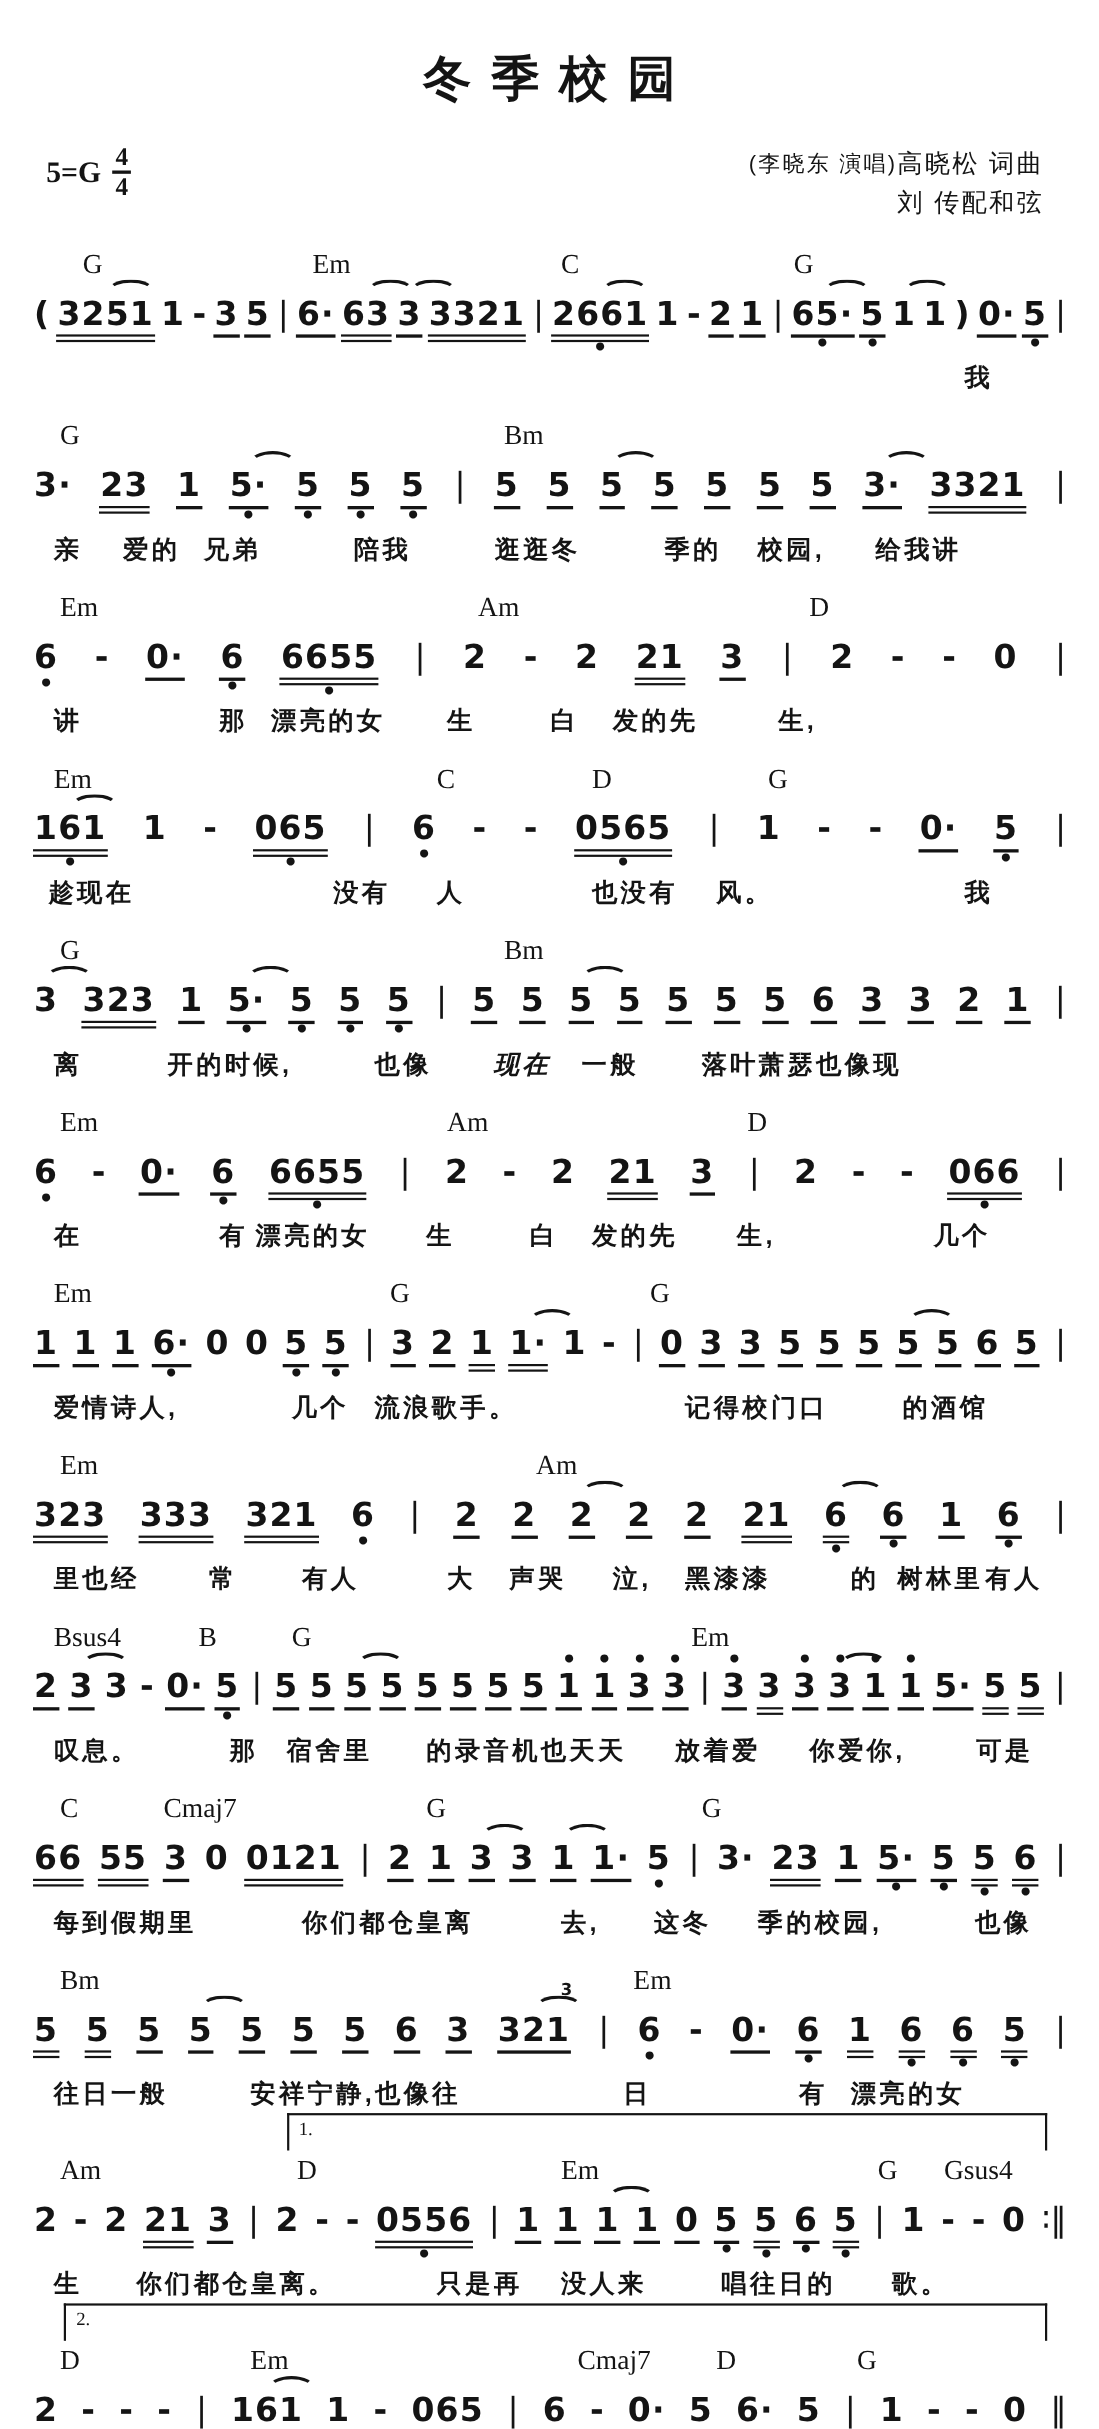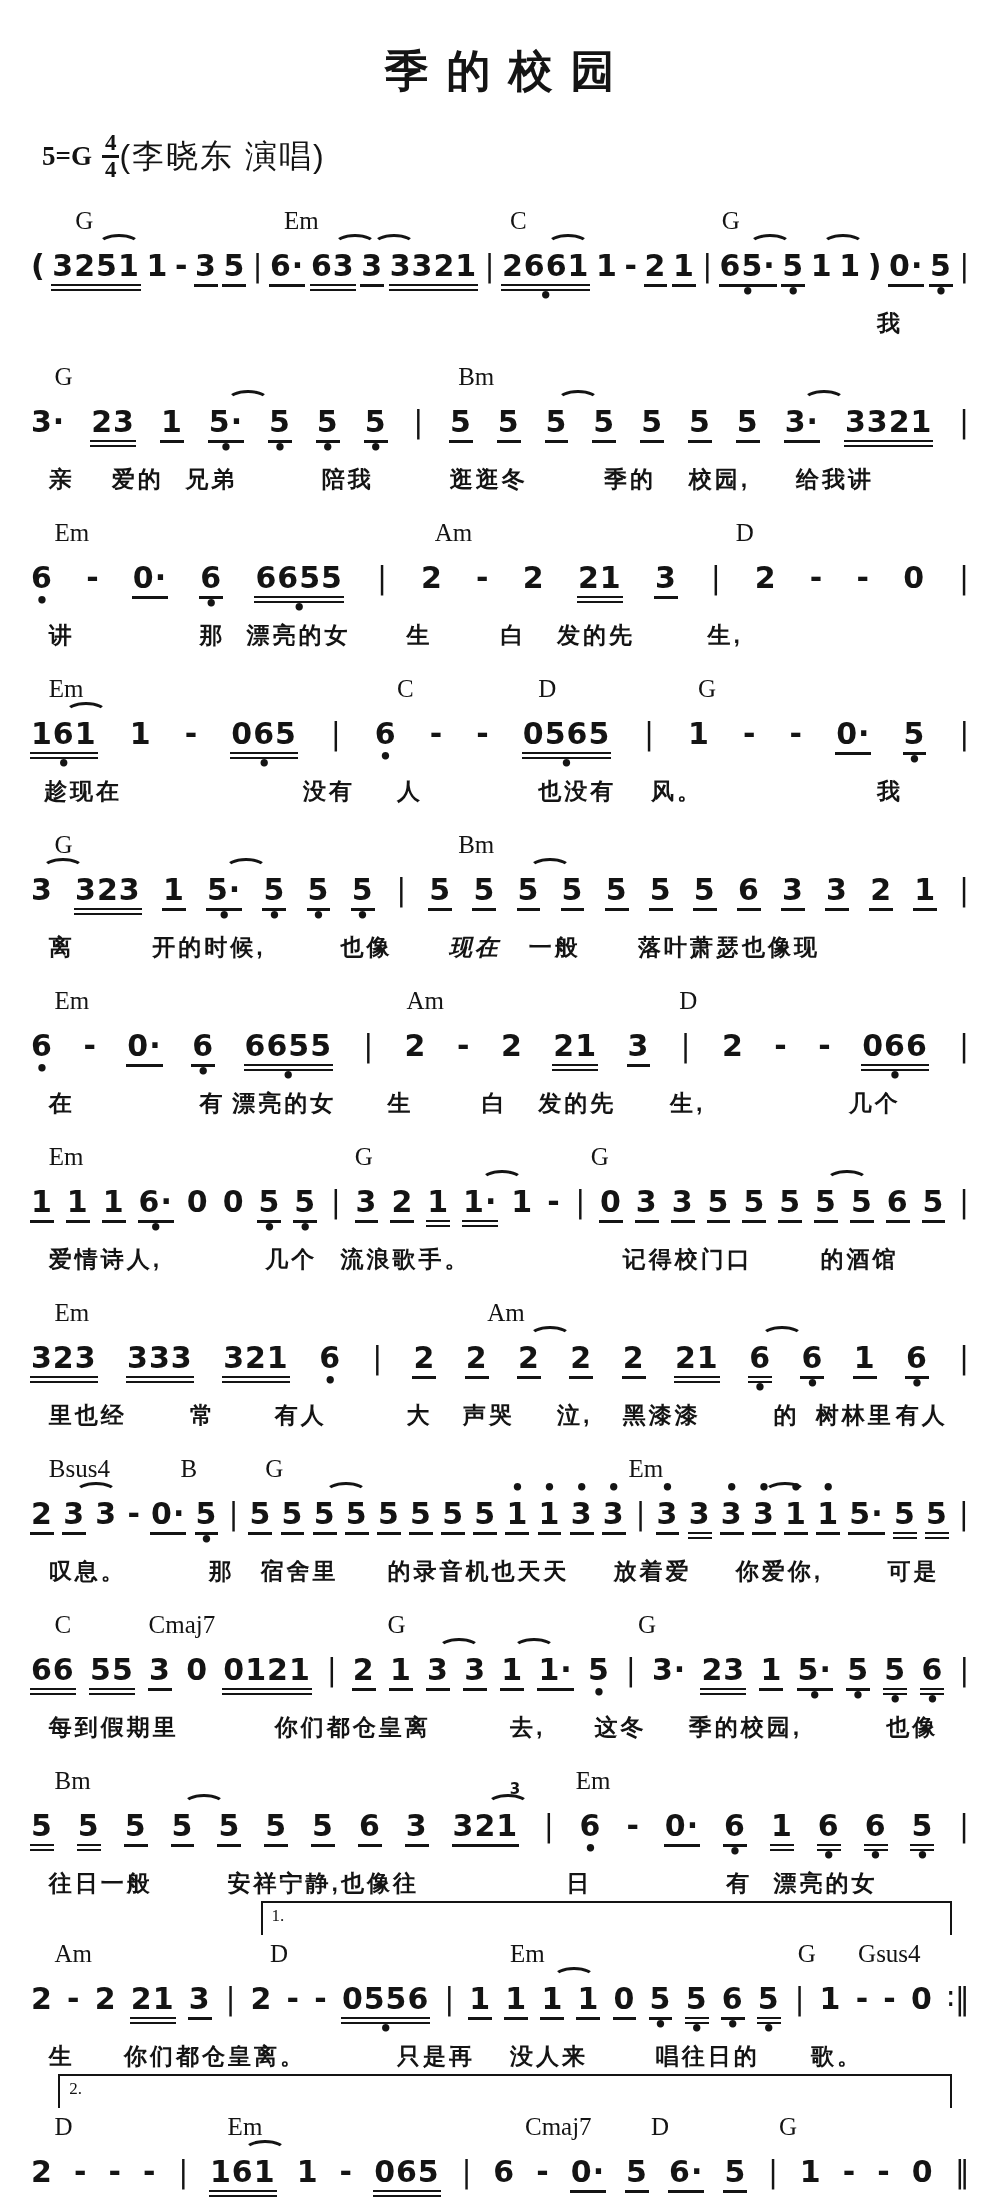--- a/index.html
+++ b/index.html
@@ -12,21 +12,21 @@
     font-size:44px;font-weight:bold;text-align:center;
     letter-spacing:18px;text-indent:18px;padding-top:42px;
     font-family:"Liberation Serif", serif;
   }
   .meta{display:flex;align-items:flex-start;padding:30px 50px 0 42px;}
   .keysig{display:flex;align-items:center;gap:10px;font-weight:bold;}
   .keytext{font-size:27px;font-family:"Liberation Serif", serif;}
   .ts{display:inline-block;text-align:center;font-size:23px;line-height:1.05;font-weight:bold;}
   .ts .tst{border-bottom:3px solid #141414;padding:0 3px;}
   .ts div{font-family:"Liberation Serif", serif;}
-  .performer{flex:1;text-align:left;font-size:32px;padding-top:4px;letter-spacing:2px;}
+  .performer{flex:1;text-align:right;font-size:20px;padding-top:4px;letter-spacing:2px;}
   .credits{text-align:right;font-size:23px;line-height:1.55;letter-spacing:2px;white-space:nowrap;}
   .systems{padding:24px 28px 0 30px;}
   .system{position:relative;margin-bottom:23px;}
   .system.has-volta{margin-top:40px;}
   .chordrow{position:relative;height:29px;font-size:25px;font-family:"Liberation Serif", serif;}
   .chordrow span{position:absolute;bottom:0;white-space:nowrap;}
   .notesrow{display:flex;justify-content:space-between;align-items:flex-start;}
   .tok{
     display:inline-flex;flex-direction:column;align-items:center;position:relative;
     font-weight:bold;font-size:30px;font-family:"DejaVu Sans", sans-serif;
@@ -48,31 +48,35 @@
   .volta{
     position:absolute;top:-38px;height:32px;
     border-top:2px solid #141414;border-left:2px solid #141414;border-right:2px solid #141414;
   }
   .vlabel{display:inline-block;font-size:17px;padding:3px 0 0 9px;font-family:"Liberation Serif", serif;}
 </style>
 </head>
 <body>
 
 <div class="page">
-  <div class="title">季的校园</div>
+  <div class="title">冬季校园</div>
 
   <div class="meta">
     <div class="keysig">
       <span class="keytext">5=G</span>
       <span class="ts">
         <div class="tst">4</div>
         <div>4</div>
       </span>
     </div>
     <div class="performer">(李晓东  演唱)</div>
+    <div class="credits">
+      <div>高晓松  词曲</div>
+      <div>刘  传配和弦</div>
+    </div>
   </div>
 
   <div class="systems" id="systems">
       <div class="system">
         <div class="chordrow">
           <span style="left: 4.8%;">G</span>
           <span style="left: 27%;">Em</span>
           <span style="left: 51%;">C</span>
           <span style="left: 73.5%;">G</span>
         </div>

